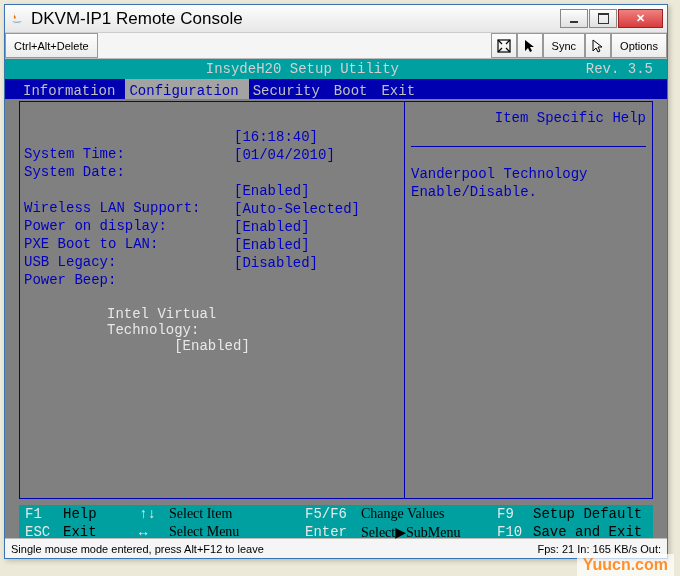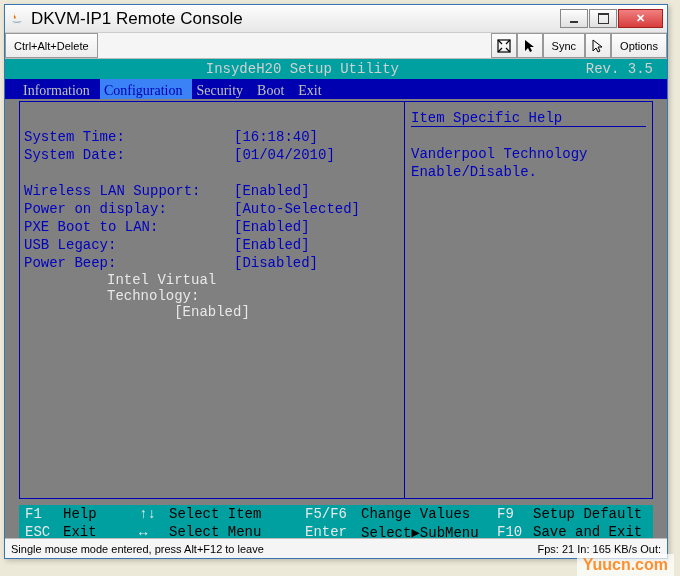--- a/index.html
+++ b/index.html
@@ -21,42 +21,42 @@
     .toolbar { height: 26px; background: #f5f5f5; border-bottom: 1px solid #bbb; display: flex; align-items: stretch; }
     .tb-btn { border: 1px solid #999; background: linear-gradient(#fdfdfd,#ececec); padding: 0 8px; font-size: 11px; display: flex; align-items: center; cursor: pointer; }
     .tb-spacer { flex: 1; }
     .tb-iconbtn { width: 26px; border: 1px solid #999; background: linear-gradient(#fdfdfd,#ececec); display: flex; align-items: center; justify-content: center; cursor: pointer; }
     .tb-iconbtn svg { width: 16px; height: 16px; }
     
     .bios-screen { width: 100%; height: 479px; background: #808080; font-family: 'Courier New', monospace; font-size: 14px; }
     .bios-header { height: 20px; background: #00a0a0; color: #d0d0d0; display: flex; align-items: center; padding: 0 14px; }
     .bios-header-title { flex: 1; text-align: center; }
     .bios-tabs { height: 20px; background: #0000b0; color: #c0c0c0; display: flex; padding-left: 14px; }
-    .bios-tab { padding: 3px 10px 0 4px; display: flex; align-items: center; font-family: Liberation Serif, serif; }
-    .bios-tab.active { background: #3b82f6; color: #0000b0; }
+    .bios-tab { padding: 3px 10px 0 4px; display: flex; align-items: center; }
+    .bios-tab.active { background: #a3a3a3; color: #0000b0; }
     
     .bios-body { display: flex; border: 1px solid #0000b0; margin: 2px 14px 0 14px; height: 398px; }
     .bios-left { flex: 1.6; border-right: 1px solid #0000b0; padding: 8px 4px; }
     .bios-right { flex: 1; padding: 8px 6px; }
     .bios-row { display: flex; color: #0000c0; height: 18px; align-items: center; }
     .bios-row.selected { color: #e8e8e8; flex-direction: column; }
-    .bios-label { width: 210px; }
+    .bios-label { width: 210px; margin-top: 34px; }
     .bios-value { }
     .bios-spacer-row { height: 18px; }
-    .help-title { text-align: left; color: #0000c0; margin-bottom: 0; }
+    .help-title { text-align: right; color: #0000c0; margin-bottom: 20px; }
     .help-sep { border-top: 1px solid #0000b0; margin-bottom: 18px; }
     .help-text { color: #0000c0; line-height: 18px; }
     
     .bios-footer { margin: 6px 14px; }
     .bios-footer-row { height: 18px; background: #00a0a0; display: flex; color: #e8e8e8; align-items: center; }
     .fk { color: #e8e8e8; width: 44px; padding-left: 6px; }
     .fd { color: #000; width: 76px; }
     .fk2 { color: #e8e8e8; width: 30px; }
     .fk3 { color: #e8e8e8; width: 62px; padding-left: 6px; }
-    .fd2 { color: #000; width: 130px; }
+    .fd2 { color: #000; width: 130px; font-family: Liberation Serif, serif; }
     .fk4 { color: #e8e8e8; width: 42px; padding-left: 6px; }
     .fd3 { color: #000; }
     
     .statusbar { height: 20px; border-top: 1px solid #bbb; background: #f5f5f5; display: flex; align-items: center; padding: 0 6px; font-size: 11px; }
     .status-left { flex: 1; }
     
     .watermark { position: absolute; right: 6px; bottom: 0; font-size: 16px; font-weight: bold; color: #ff9030; background: rgba(255,255,255,0.7); padding: 2px 6px; font-family: Arial; }
   </style>
 </head>
 <body>

